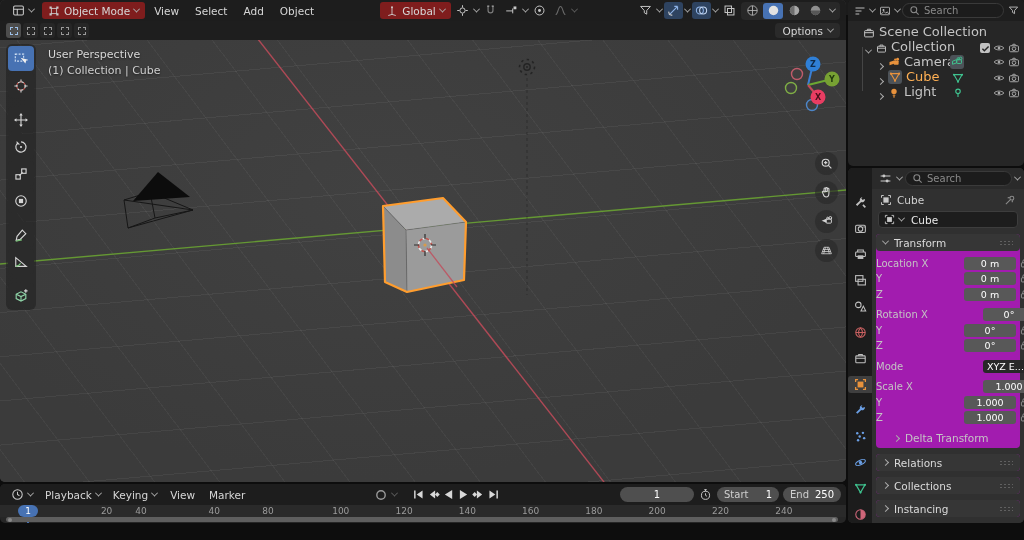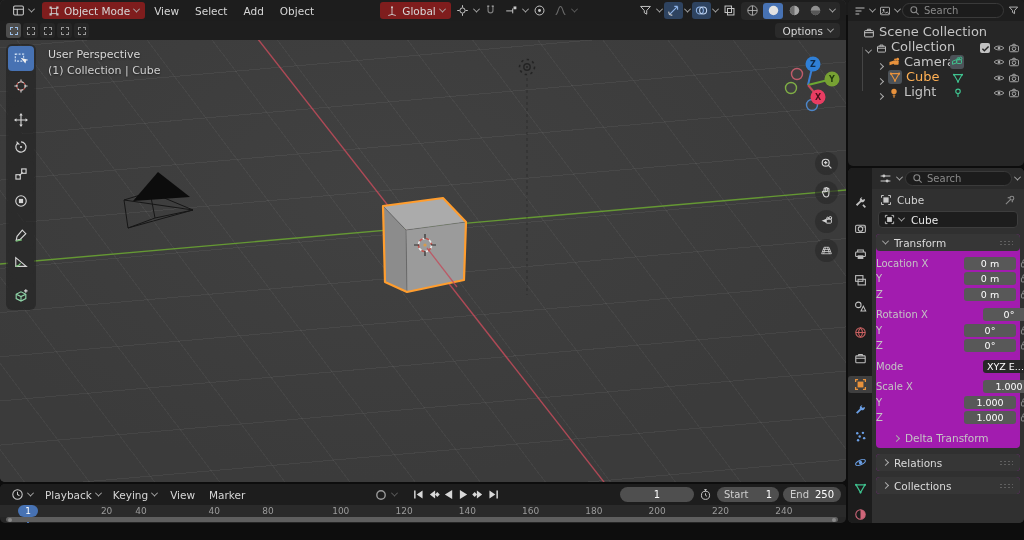--- a/index.html
+++ b/index.html
@@ -1039,20 +1039,27 @@
       <span class="drag-dots"></span>
             </div>
           </div>
           <div class="panel">
             <div class="panel-header">
       <span class="chev-r"></span>
               <span>Collections</span>
       <span class="drag-dots"></span>
             </div>
           </div>
+          <div class="panel">
+            <div class="panel-header">
+      <span class="chev-r"></span>
+              <span>Instancing</span>
+      <span class="drag-dots"></span>
+            </div>
+          </div>
         </div>
     </div>
   </div>
 
   <div id="statusbar">
     <div id="hints" style="display:flex; align-items:center; margin-left:8px;">
         <div class="hint">
           <span class="icon">
             <svg viewBox="0 0 16 16" width="11" height="11" fill="none" stroke="#d5d5d5" stroke-width="1.3">
               <rect x="4" y="1.5" width="8" height="13" rx="4" stroke="#9a9a9a"></rect>

